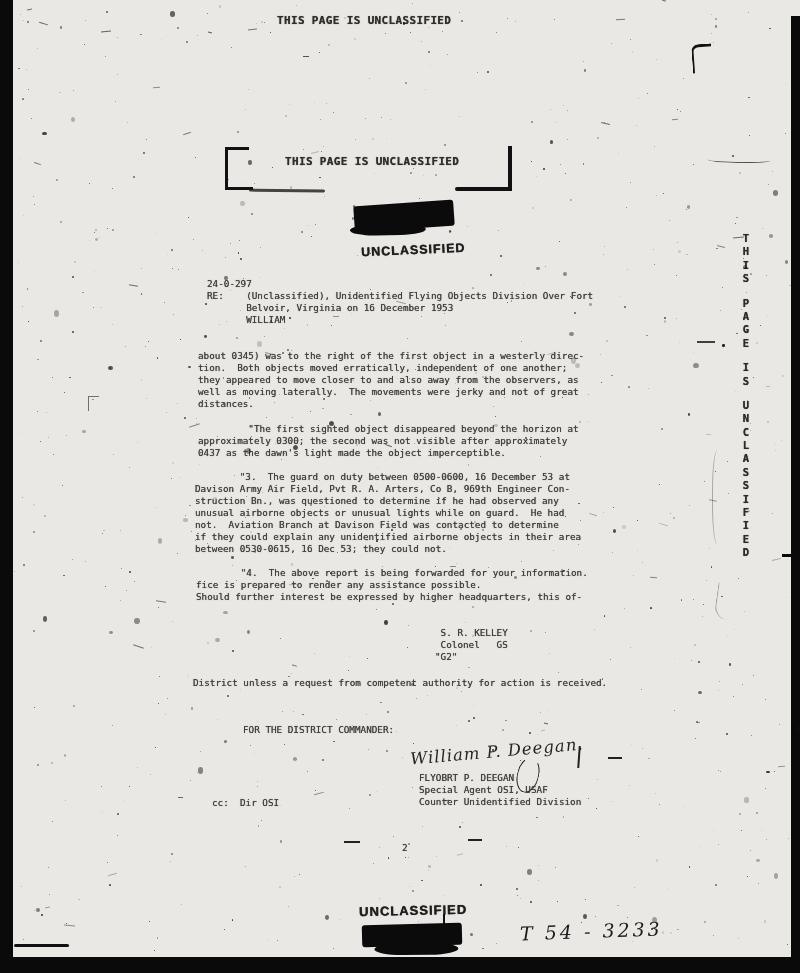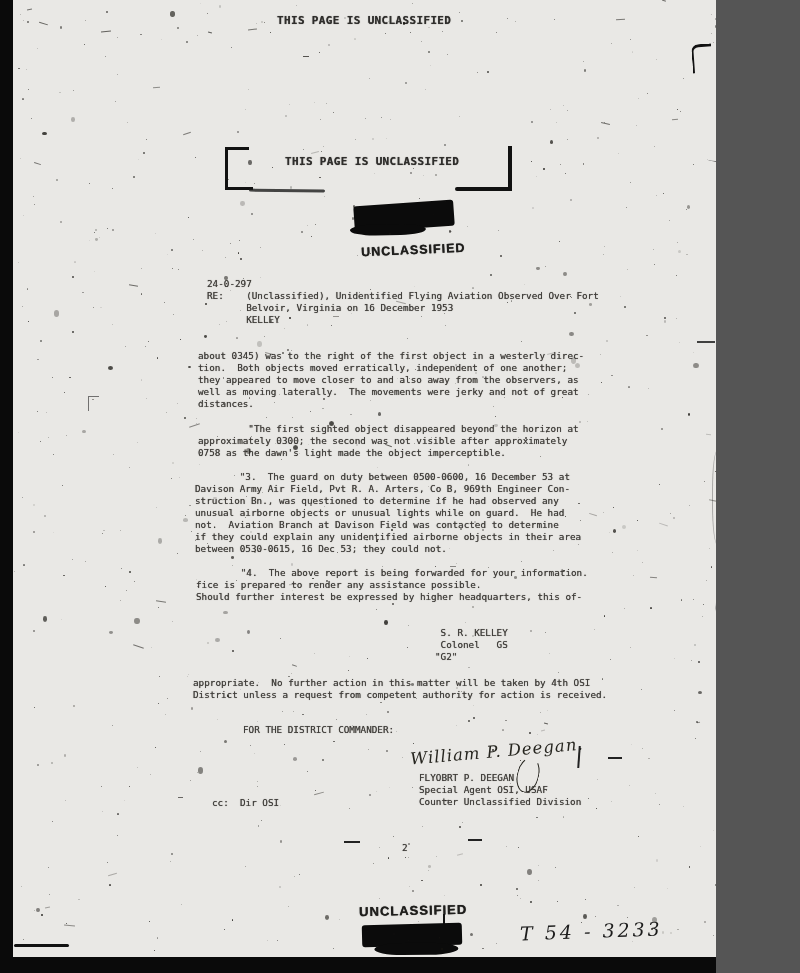--- a/index.html
+++ b/index.html
@@ -1,17 +1,17 @@
 <!DOCTYPE html>
 <html><head>
 <meta charset="utf-8">
 <style>
   html,body{margin:0;padding:0;background:#555;}
   #page{
-    position:relative;width:716px;height:973px;overflow:hidden;
+    position:relative;width:800px;height:973px;overflow:hidden;
     background:var(--paper,#e9e8e5);
     font-family:"DejaVu Sans Mono",monospace;
   }
   .typeblock{
     position:absolute;white-space:pre;color:var(--ink,#3f3d3a);
     font:9.3px/12px "DejaVu Sans Mono",monospace;
     text-shadow:0 0 .7px rgba(70,66,60,.9);
   }
   .typeblock .line{white-space:pre;}
   .banner{
@@ -70,38 +70,38 @@
   <div class="mark" style="left:225px;top:187px;width:28px;height:3px;background:#111;"></div>
   <div class="mark" style="left:249px;top:189px;width:76px;height:3px;background:#1a1a1a;opacity:.8;transform:rotate(.6deg);border-radius:2px;"></div>
   <div class="mark" style="left:508px;top:146px;width:4px;height:43px;background:#111;border-radius:0 0 3px 3px;"></div>
   <div class="mark" style="left:455px;top:187px;width:57px;height:4px;background:#111;border-radius:4px 0 0 4px;"></div>
   <div class="banner" style="left:285px;top:155px;">THIS PAGE IS UNCLASSIFIED</div>
 
   <div id="redaction-top" class="redaction"></div>
   <div class="stamp" style="left:361px;top:243px;font-size:12.5px;transform:rotate(-2.5deg);">UNCLASSIFIED</div>
 
   <div class="typeblock" style="left:207px;top:278px;">24-0-297</div>
-  <div class="typeblock" style="left:207px;top:290px;"><div class="line">RE:    (Unclassified), Unidentified Flying Aviation Observed Over Fort</div><div class="line">       Belvoir, Virginia on 16 December 1953</div><div class="line">       KELLEY</div></div>
+  <div class="typeblock" style="left:207px;top:290px;"><div class="line">RE:    (Unclassified), Unidentified Flying Objects Division Over Fort</div><div class="line">       Belvoir, Virginia on 16 December 1953</div><div class="line">       WILLIAM</div></div>
 
   <div class="typeblock" style="left:198px;top:350px;"><div class="line">about 0345) was to the right of the first object in a westerly direc-</div><div class="line">tion.  Both objects moved erratically, independent of one another;</div><div class="line">they appeared to move closer to and also away from the observers, as</div><div class="line">well as moving laterally.  The movements were jerky and not of great</div><div class="line">distances.</div></div>
-  <div class="typeblock" style="left:198px;top:423px;"><div class="line">         "The first sighted object disappeared beyond the horizon at</div><div class="line">approximately 0300; the second was not visible after approximately</div><div class="line">0758 as the dawn's light made the object imperceptible.</div></div>
+  <div class="typeblock" style="left:198px;top:423px;"><div class="line">         "The first sighted object disappeared beyond the horizon at</div><div class="line">approximately 0300; the second was not visible after approximately</div><div class="line">0437 as the dawn's light made the object imperceptible.</div></div>
   <div class="typeblock" style="left:195px;top:471px;"><div class="line">        "3.  The guard on duty between 0500-0600, 16 December 53 at</div><div class="line">Davison Army Air Field, Pvt R. A. Arters, Co B, 969th Engineer Con-</div><div class="line">struction Bn., was questioned to determine if he had observed any</div><div class="line">unusual airborne objects or unusual lights while on guard.  He had</div><div class="line">not.  Aviation Branch at Davison Field was contacted to determine</div><div class="line">if they could explain any unidentified airborne objects in their area</div><div class="line">between 0530-0615, 16 Dec 53; they could not.</div></div>
   <div class="typeblock" style="left:196px;top:567px;"><div class="line">        "4.  The above report is being forwarded for your information.</div><div class="line">fice is prepared to render any assistance possible.</div><div class="line">Should further interest be expressed by higher headquarters, this of-</div></div>
 
   <div class="typeblock" style="left:435px;top:627px;"><div class="line"> S. R. KELLEY</div><div class="line"> Colonel   GS</div><div class="line">"G2"</div></div>
 
-  <div class="typeblock" style="left:193px;top:677px;"><div class="line">appropriate.  No further action in this matter will be taken by 4th OSI</div><div class="line">District unless a request from competent authority for action is received.</div></div>
+  <div class="typeblock" style="left:193px;top:677px;"><div class="line">District unless a request from competent authority for action is received.</div></div>
   <div class="typeblock" style="left:243px;top:724px;">FOR THE DISTRICT COMMANDER:</div>
 
   <div id="signature-script" class="script">William P. Deegan.</div>
   <div id="signature-loop"></div>
   <div class="mark" style="left:578px;top:746px;width:1.5px;height:22px;background:#222;transform:rotate(4deg);"></div>
   <div class="mark" style="left:608px;top:757px;width:14px;height:2px;background:#222;"></div>
 
-  <div class="typeblock" style="left:419px;top:772px;"><div class="line">FLYOBRT P. DEEGAN</div><div class="line">Special Agent OSI, USAF</div><div class="line">Counter Unclassified Division</div></div>
+  <div class="typeblock" style="left:419px;top:772px;"><div class="line">FLYOBRT P. DEEGAN</div><div class="line">Special Agent OSI, USAF</div><div class="line">Counter Unidentified Division</div></div>
   <div class="typeblock" style="left:212px;top:797px;">cc:  Dir OSI</div>
 
   <div class="typeblock" style="left:402px;top:842px;">2</div>
   <div class="mark" style="left:344px;top:841px;width:16px;height:1.5px;background:#222;"></div>
   <div class="mark" style="left:468px;top:839px;width:14px;height:1.5px;background:#222;"></div>
 
   <div class="stamp" style="left:359px;top:903px;font-size:13px;transform:rotate(-1.2deg);">UNCLASSIFIED</div>
   <div class="mark" style="left:443px;top:914px;width:1.5px;height:11px;background:#111;"></div>
   <div id="redaction-bottom" class="redaction"></div>
   <div id="handwritten-number" class="script">T 54 - 3233</div>

